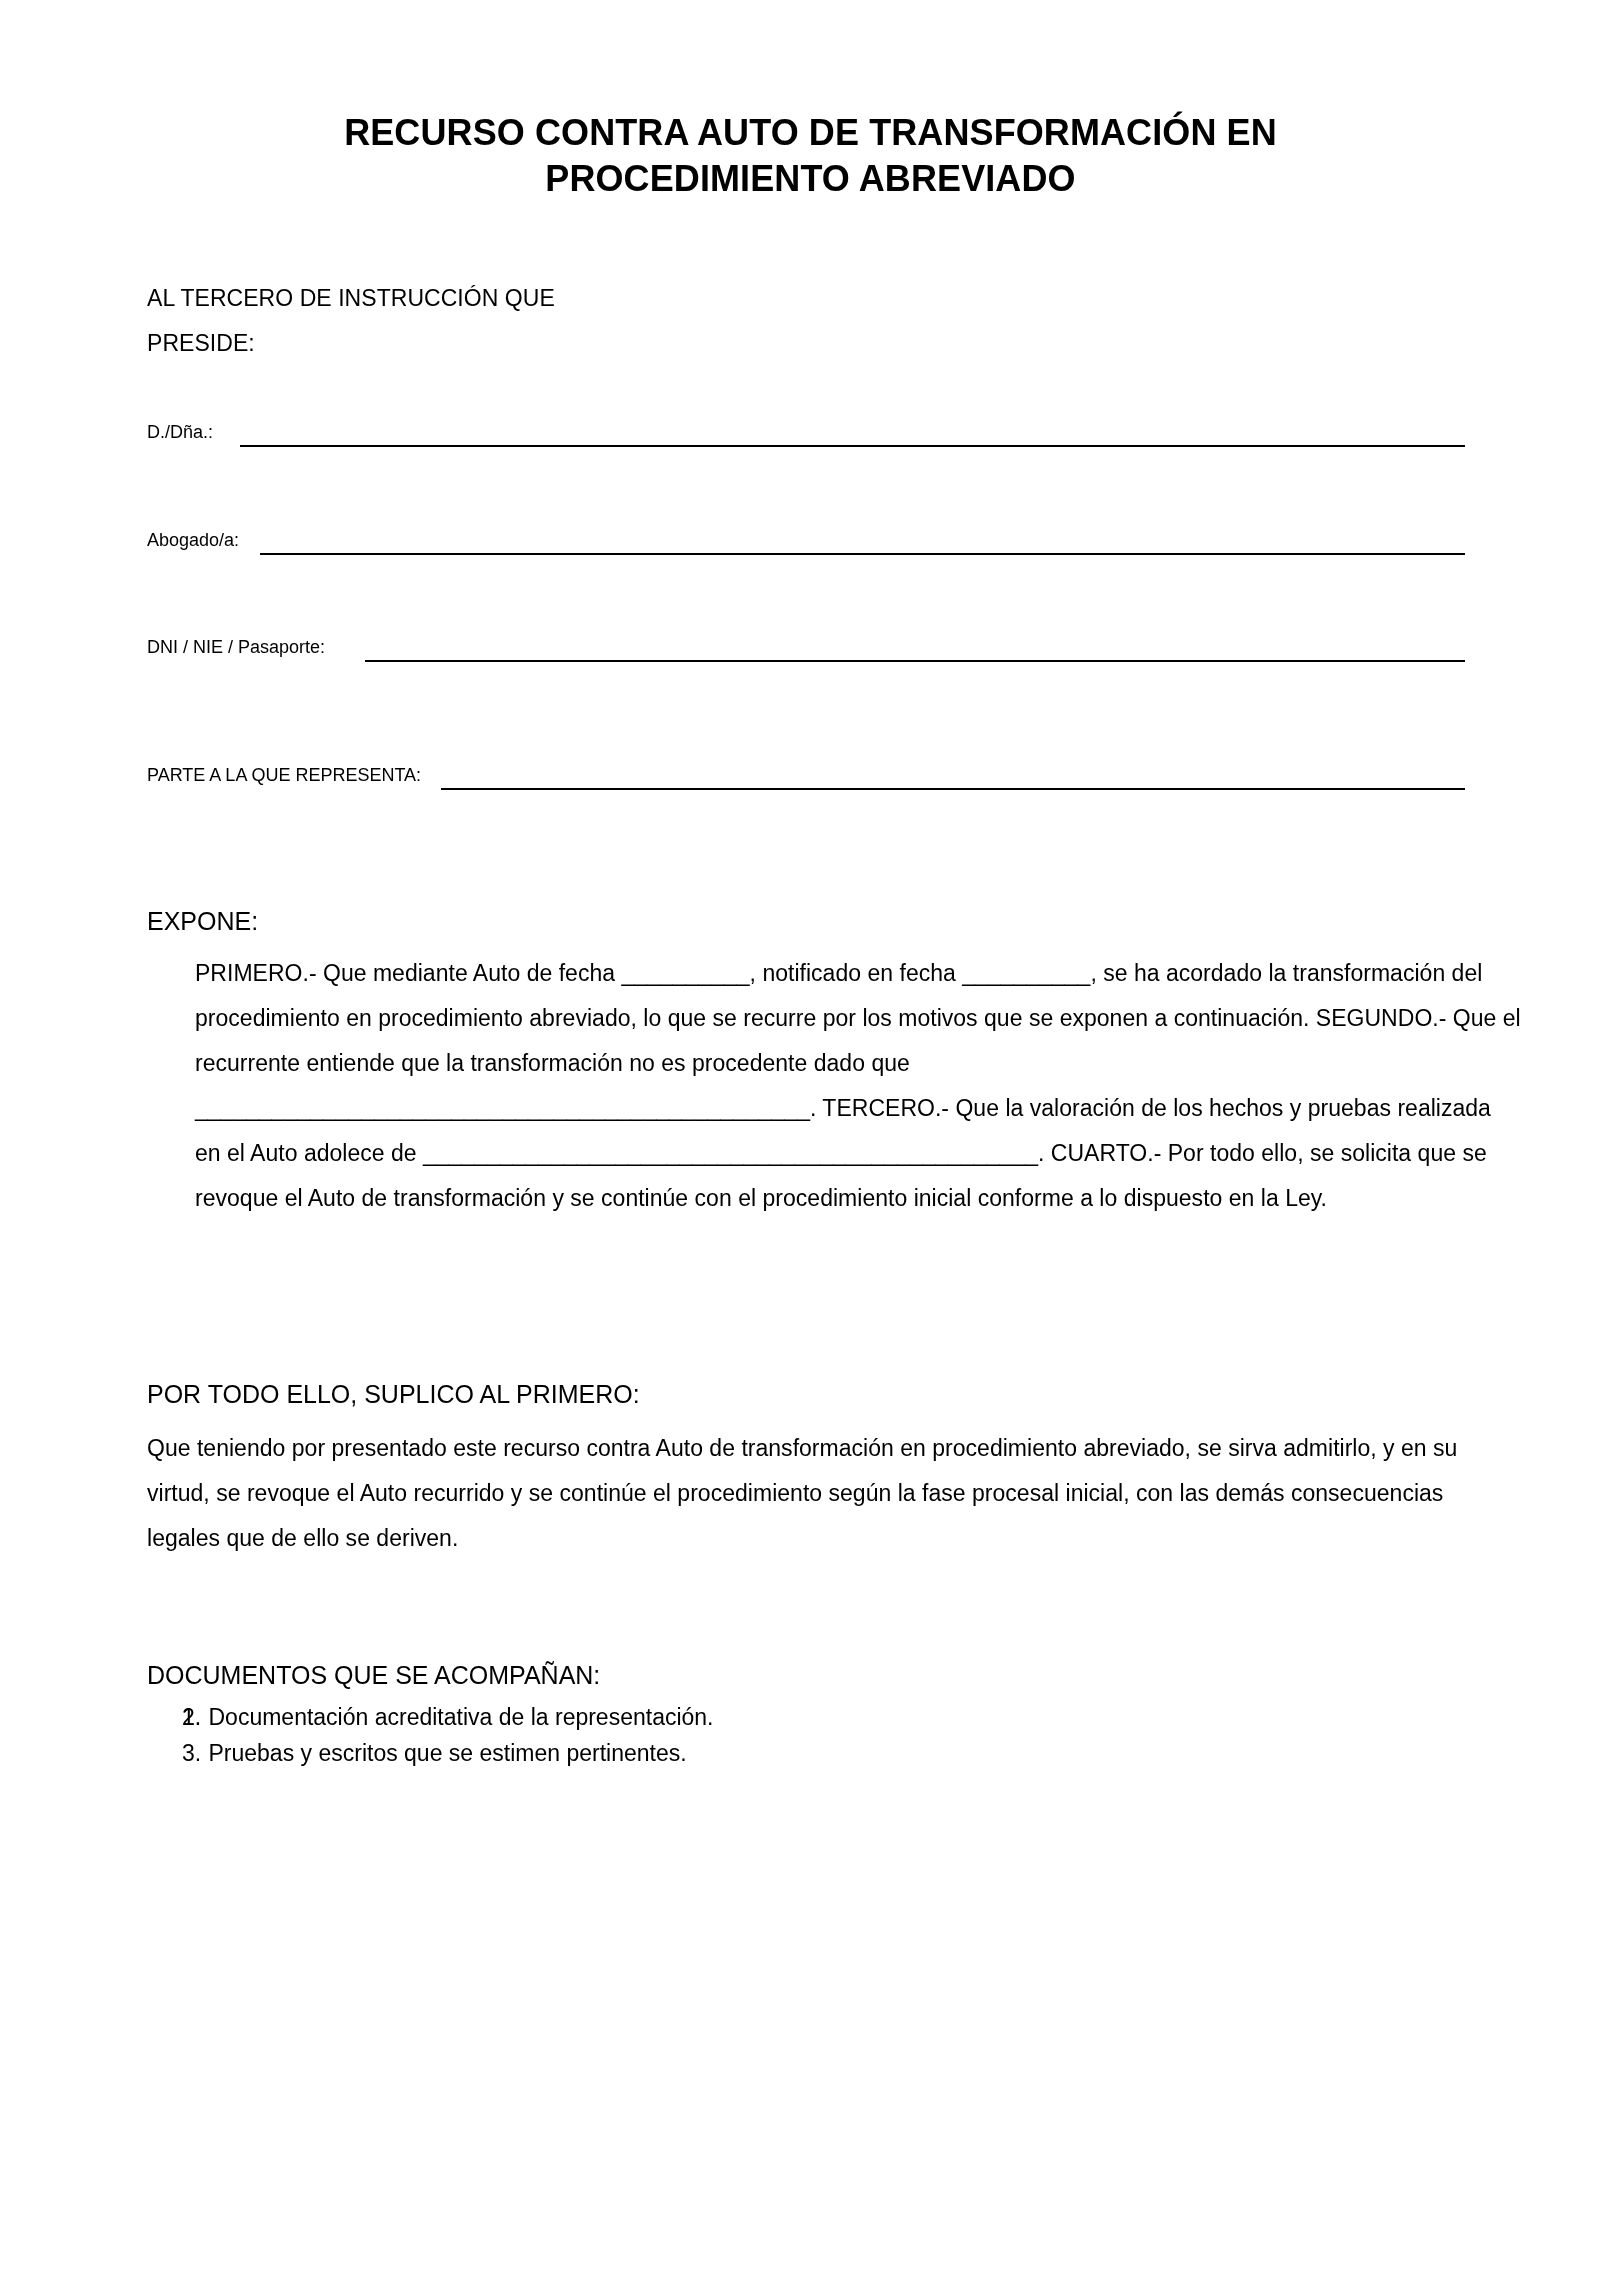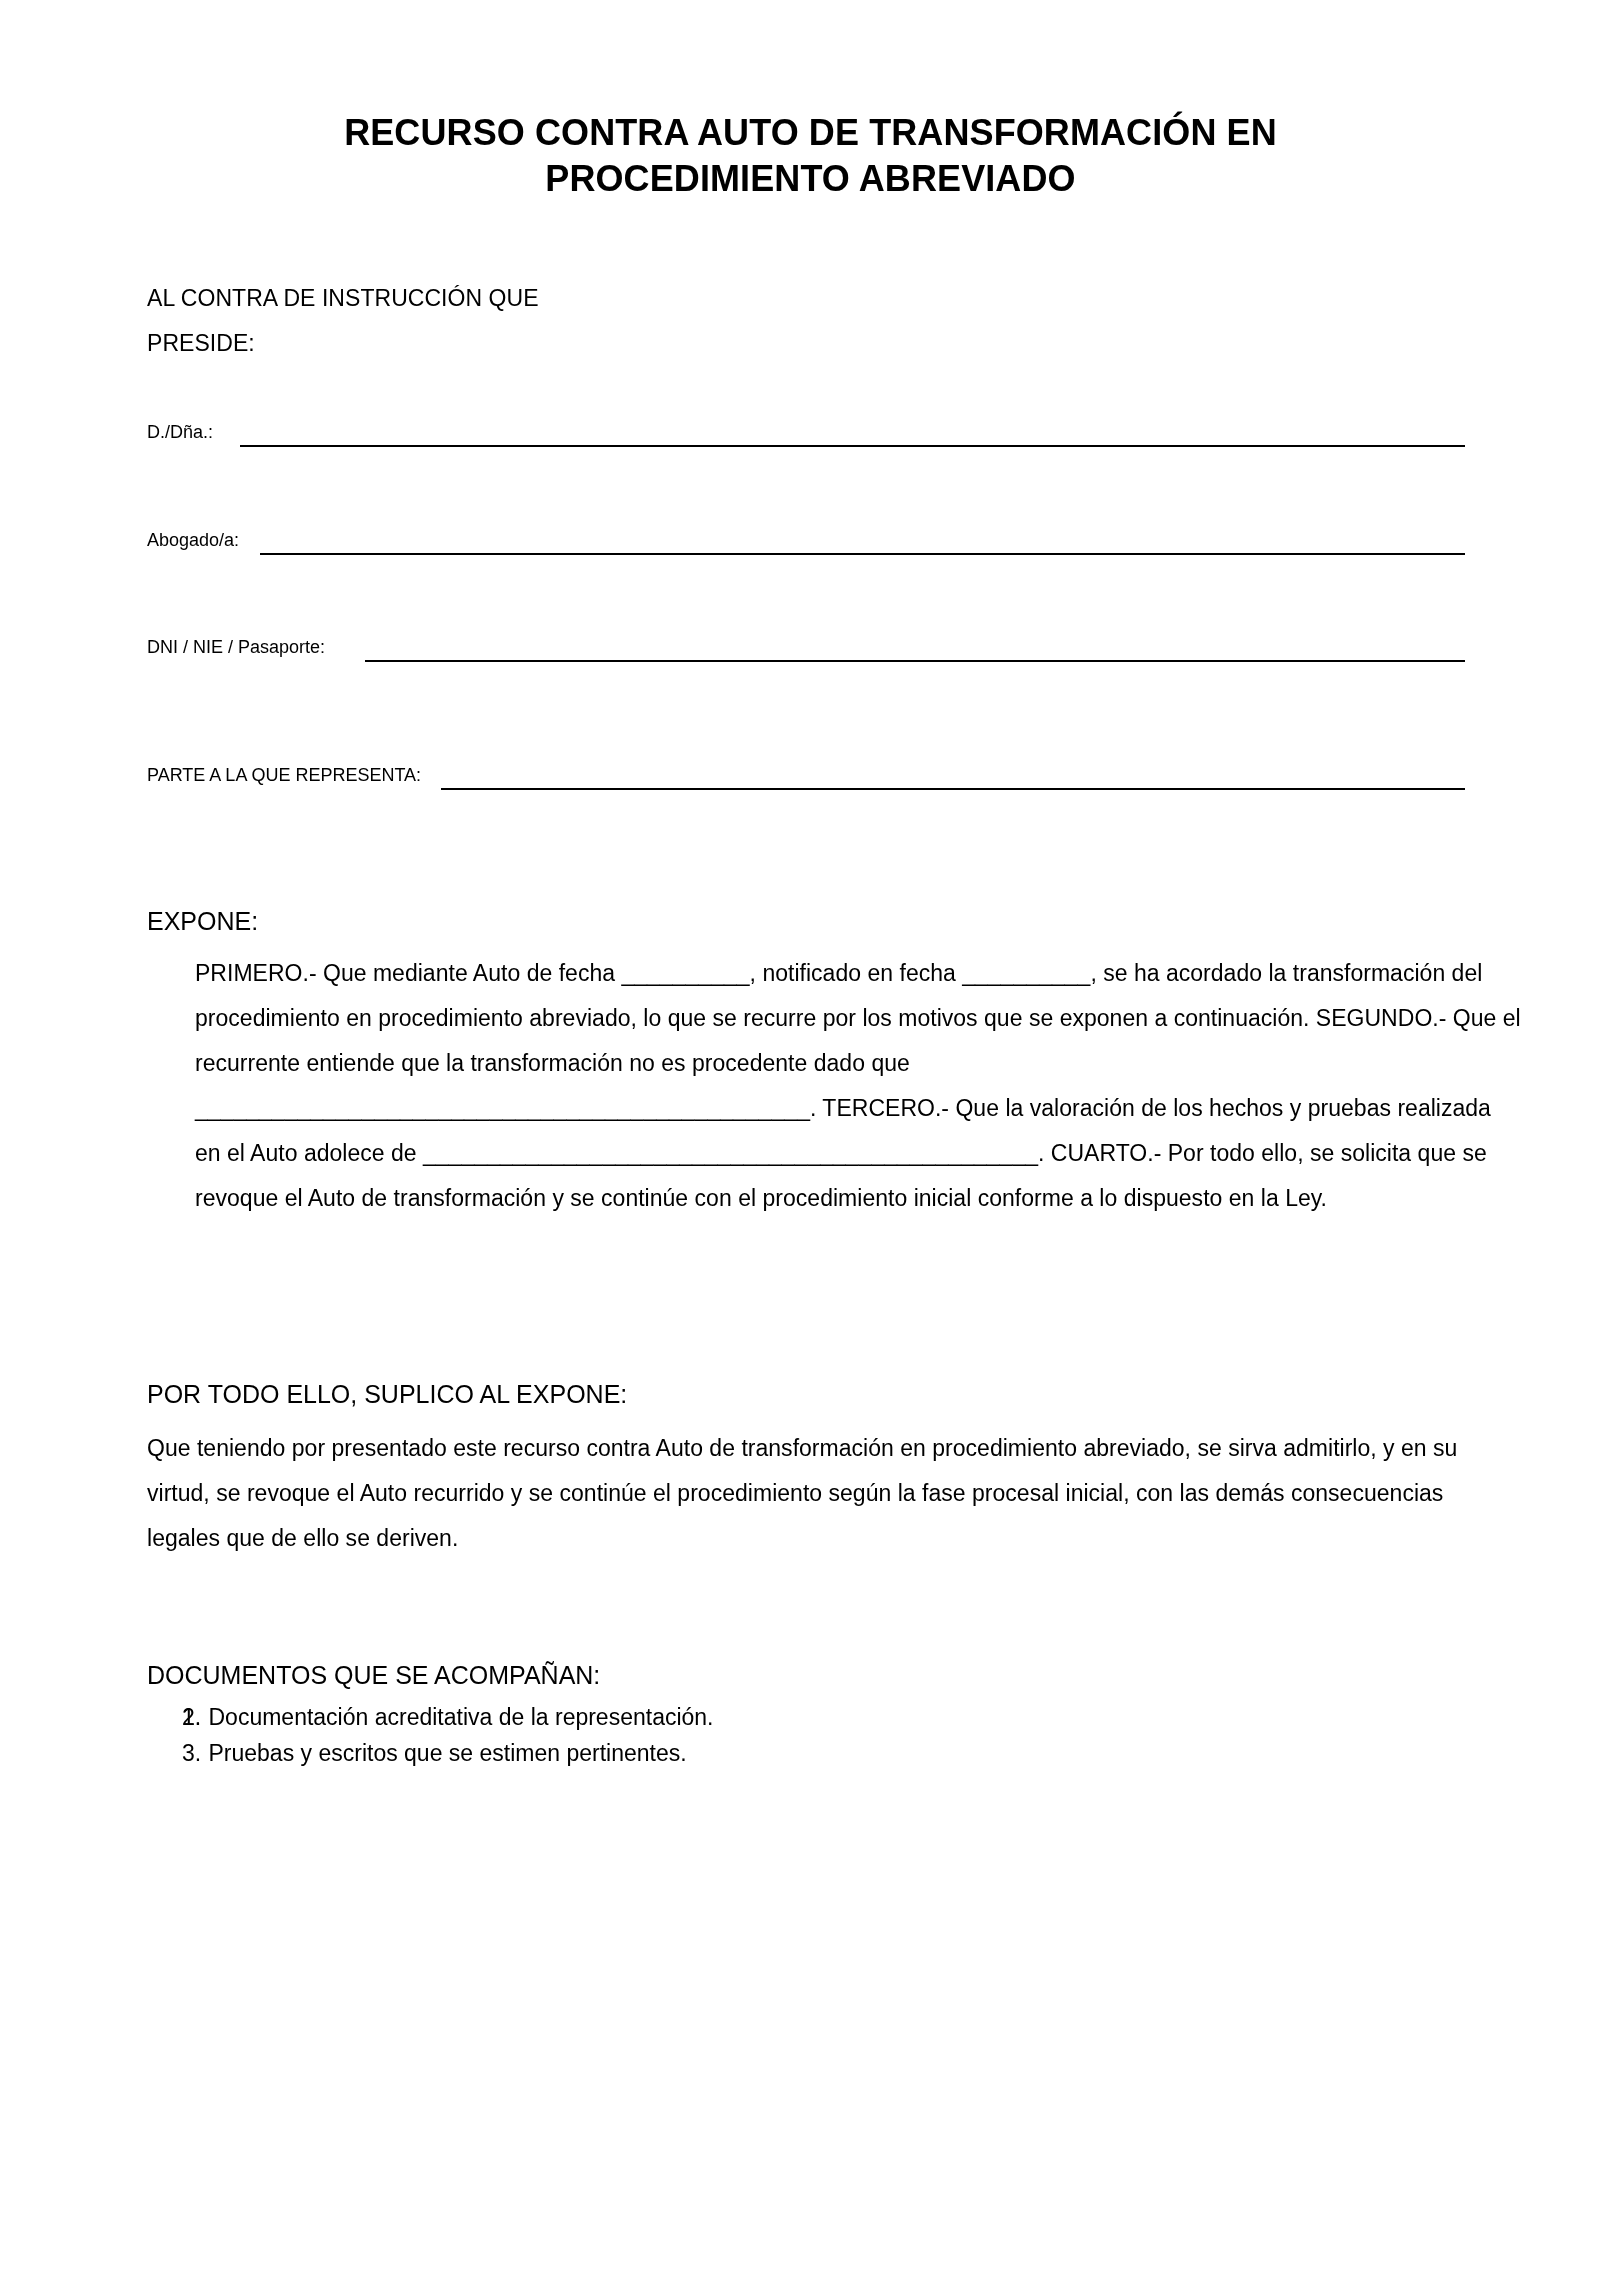--- a/index.html
+++ b/index.html
@@ -144,21 +144,21 @@
 <body>
 
 <div class="page">
 
   <div class="doc-title">
     <span class="tl">RECURSO CONTRA AUTO DE TRANSFORMACIÓN EN</span>
     <span class="tl">PROCEDIMIENTO ABREVIADO</span>
   </div>
 
   <div class="block addressee">
-    <span>AL CONTRA DE INSTRUCCIÓN QUE</span>
+    <span>AL TERCERO DE INSTRUCCIÓN QUE</span>
     <span>PRESIDE:</span>
   </div>
 
   <div class="field-row row-nombre">
     <span class="field-label">D./Dña.:</span>
     <span class="field-rule"></span>
   </div>
 
   <div class="field-row row-abogado">
     <span class="field-label">Abogado/a:</span>
@@ -171,21 +171,21 @@
   </div>
 
   <div class="field-row row-dni">
     <span class="field-label">DNI / NIE / Pasaporte:</span>
     <span class="field-rule"></span>
   </div>
 
   <div class="section-heading h-expone">EXPONE:</div>
   <div class="para p-expone">PRIMERO.- Que mediante Auto de fecha __________, notificado en fecha __________, se ha acordado la transformación del procedimiento en procedimiento abreviado, lo que se recurre por los motivos que se exponen a continuación. SEGUNDO.- Que el recurrente entiende que la transformación no es procedente dado que ________________________________________________. TERCERO.- Que la valoración de los hechos y pruebas realizada en el Auto adolece de ________________________________________________. CUARTO.- Por todo ello, se solicita que se revoque el Auto de transformación y se continúe con el procedimiento inicial conforme a lo dispuesto en la Ley.</div>
 
-  <div class="section-heading h-suplico">POR TODO ELLO, SUPLICO AL EXPONE:</div>
+  <div class="section-heading h-suplico">POR TODO ELLO, SUPLICO AL PRIMERO:</div>
   <div class="para p-suplico">Que teniendo por presentado este recurso contra Auto de transformación en procedimiento abreviado, se sirva admitirlo, y en su virtud, se revoque el Auto recurrido y se continúe el procedimiento según la fase procesal inicial, con las demás consecuencias legales que de ello se deriven.</div>
 
   <div class="section-heading h-documentos">DOCUMENTOS QUE SE ACOMPAÑAN:</div>
   <ol class="doc-list">
     <li>
       <span class="num">1.</span>
     </li>
     <li>
       <span class="num">2.</span>
       <span>Documentación acreditativa de la representación.</span>

